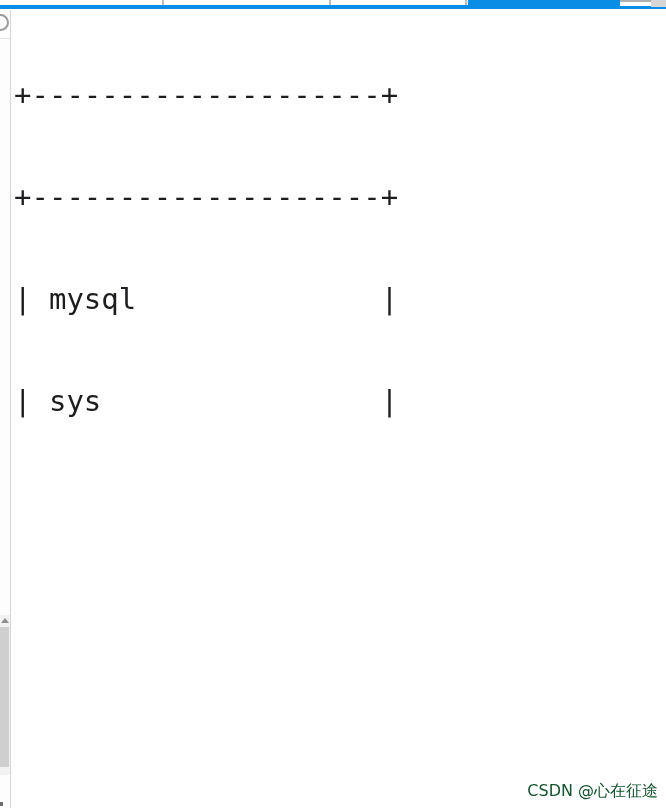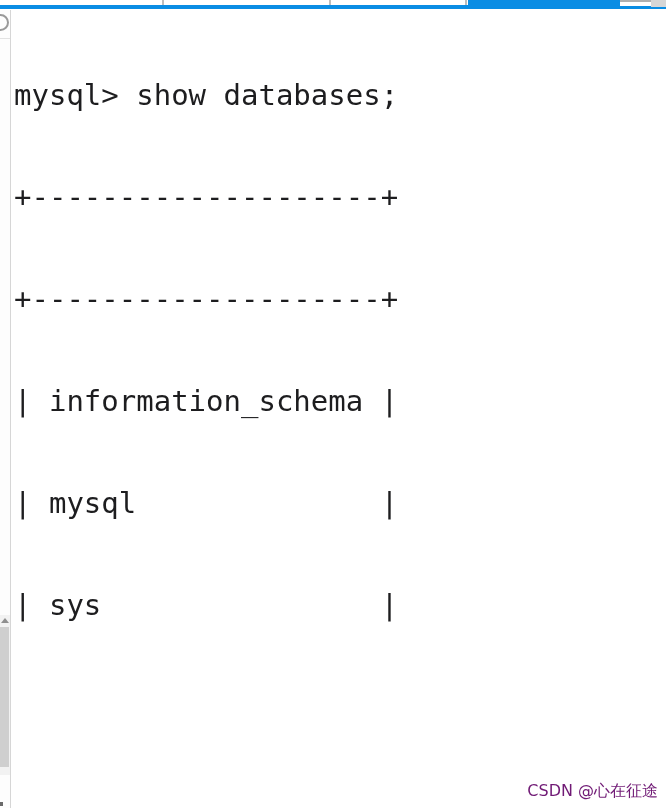--- a/index.html
+++ b/index.html
@@ -49,21 +49,21 @@
     font-family:"DejaVu Sans Mono", monospace;
     font-size:29px; line-height:34px;
     color:#1d1d1f; white-space:pre;
   }
   .terminal .line { height:34px; white-space:pre; }
 
   
   .watermark {
     position:absolute; right:8px; top:781px;
     font-family:"DejaVu Sans", sans-serif;
-    font-size:16px; color:#701a75;
+    font-size:16px; color:#14532d;
     text-shadow:0 1px 1px #ffffff;
   }
 </style>
 </head>
 <body>
 
 <div class="topbar">
   <div class="tab-underline"></div>
   <div class="tab-sep s1"></div>
   <div class="tab-sep s2"></div>
@@ -77,24 +77,22 @@
   <div class="search-icon-partial"></div>
   <div class="strip-sep"></div>
   <div class="scrollbar-track">
     <div class="scrollbar-arrow"></div>
     <div class="scrollbar-thumb"></div>
   </div>
   <div class="corner-mark"></div>
 </div>
 
 <div class="terminal">
-  <div class="line">mysql&gt; show databases;</div>
   <div class="line">+--------------------+</div>
   <div class="line">+--------------------+</div>
-  <div class="line">| information_schema |</div>
   <div class="line">| mysql              |</div>
   <div class="line">| sys                |</div>
   
   
   
   
   
   
   
   

